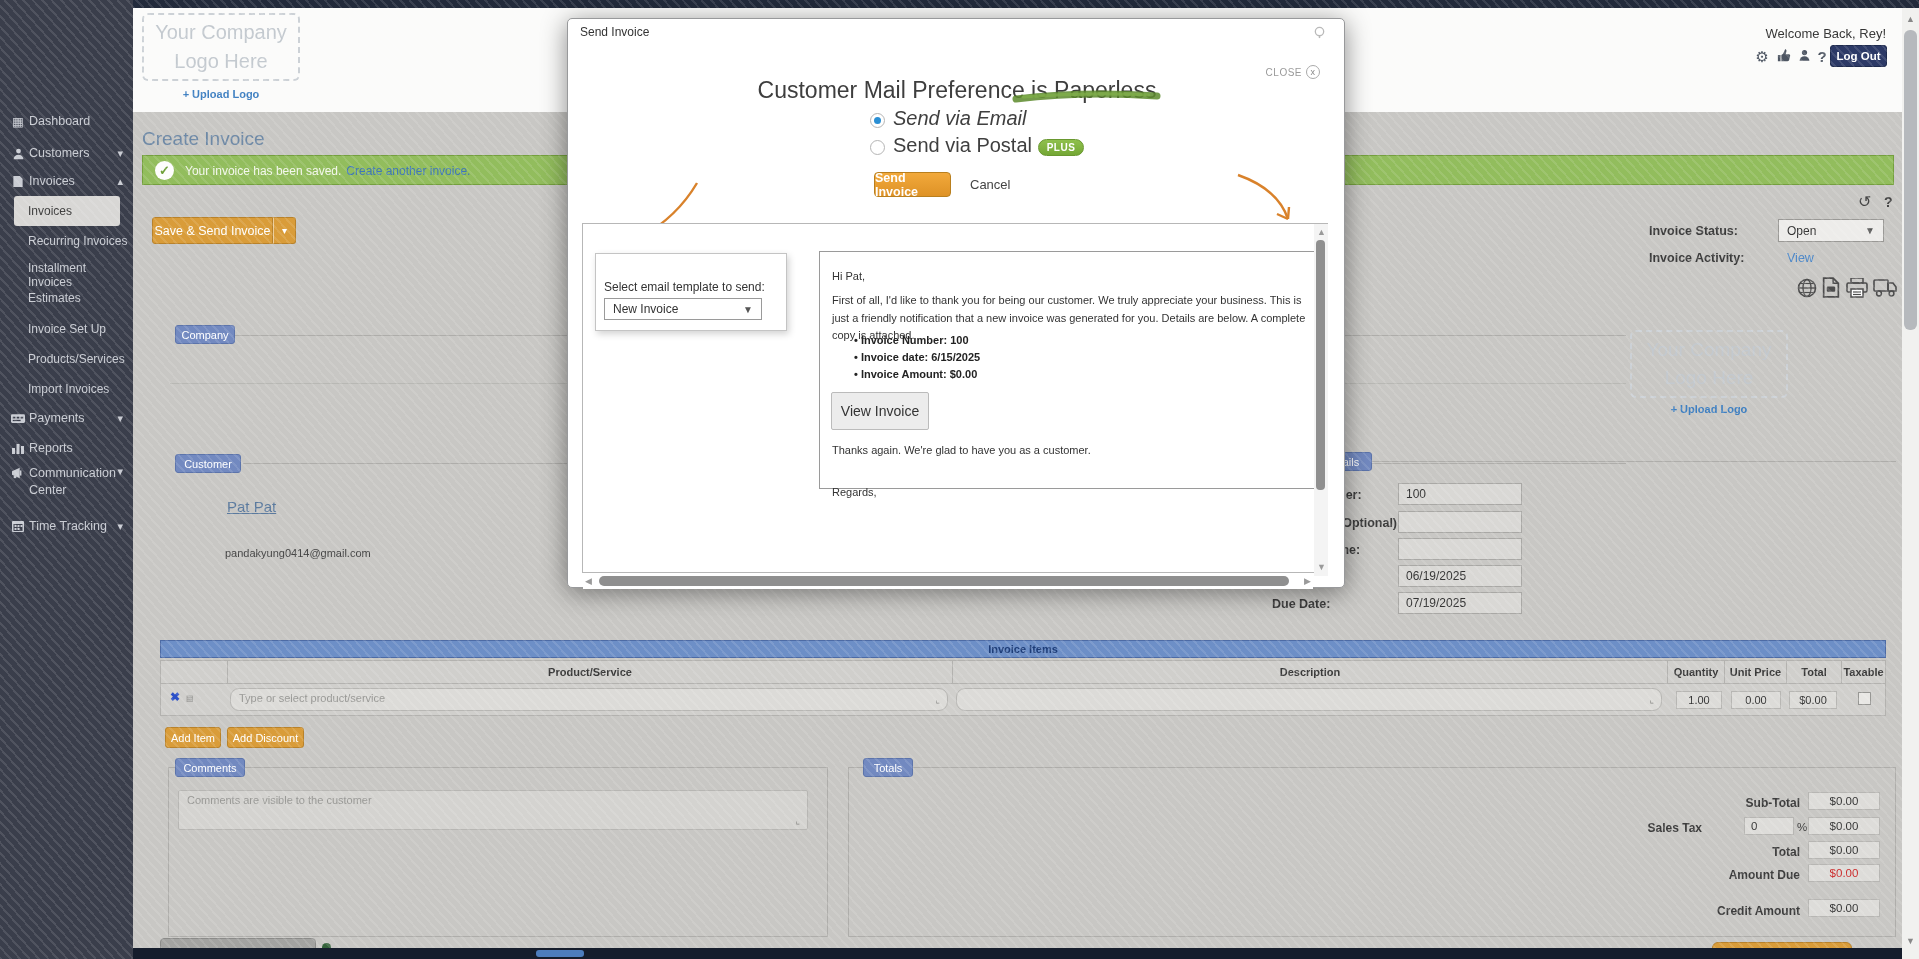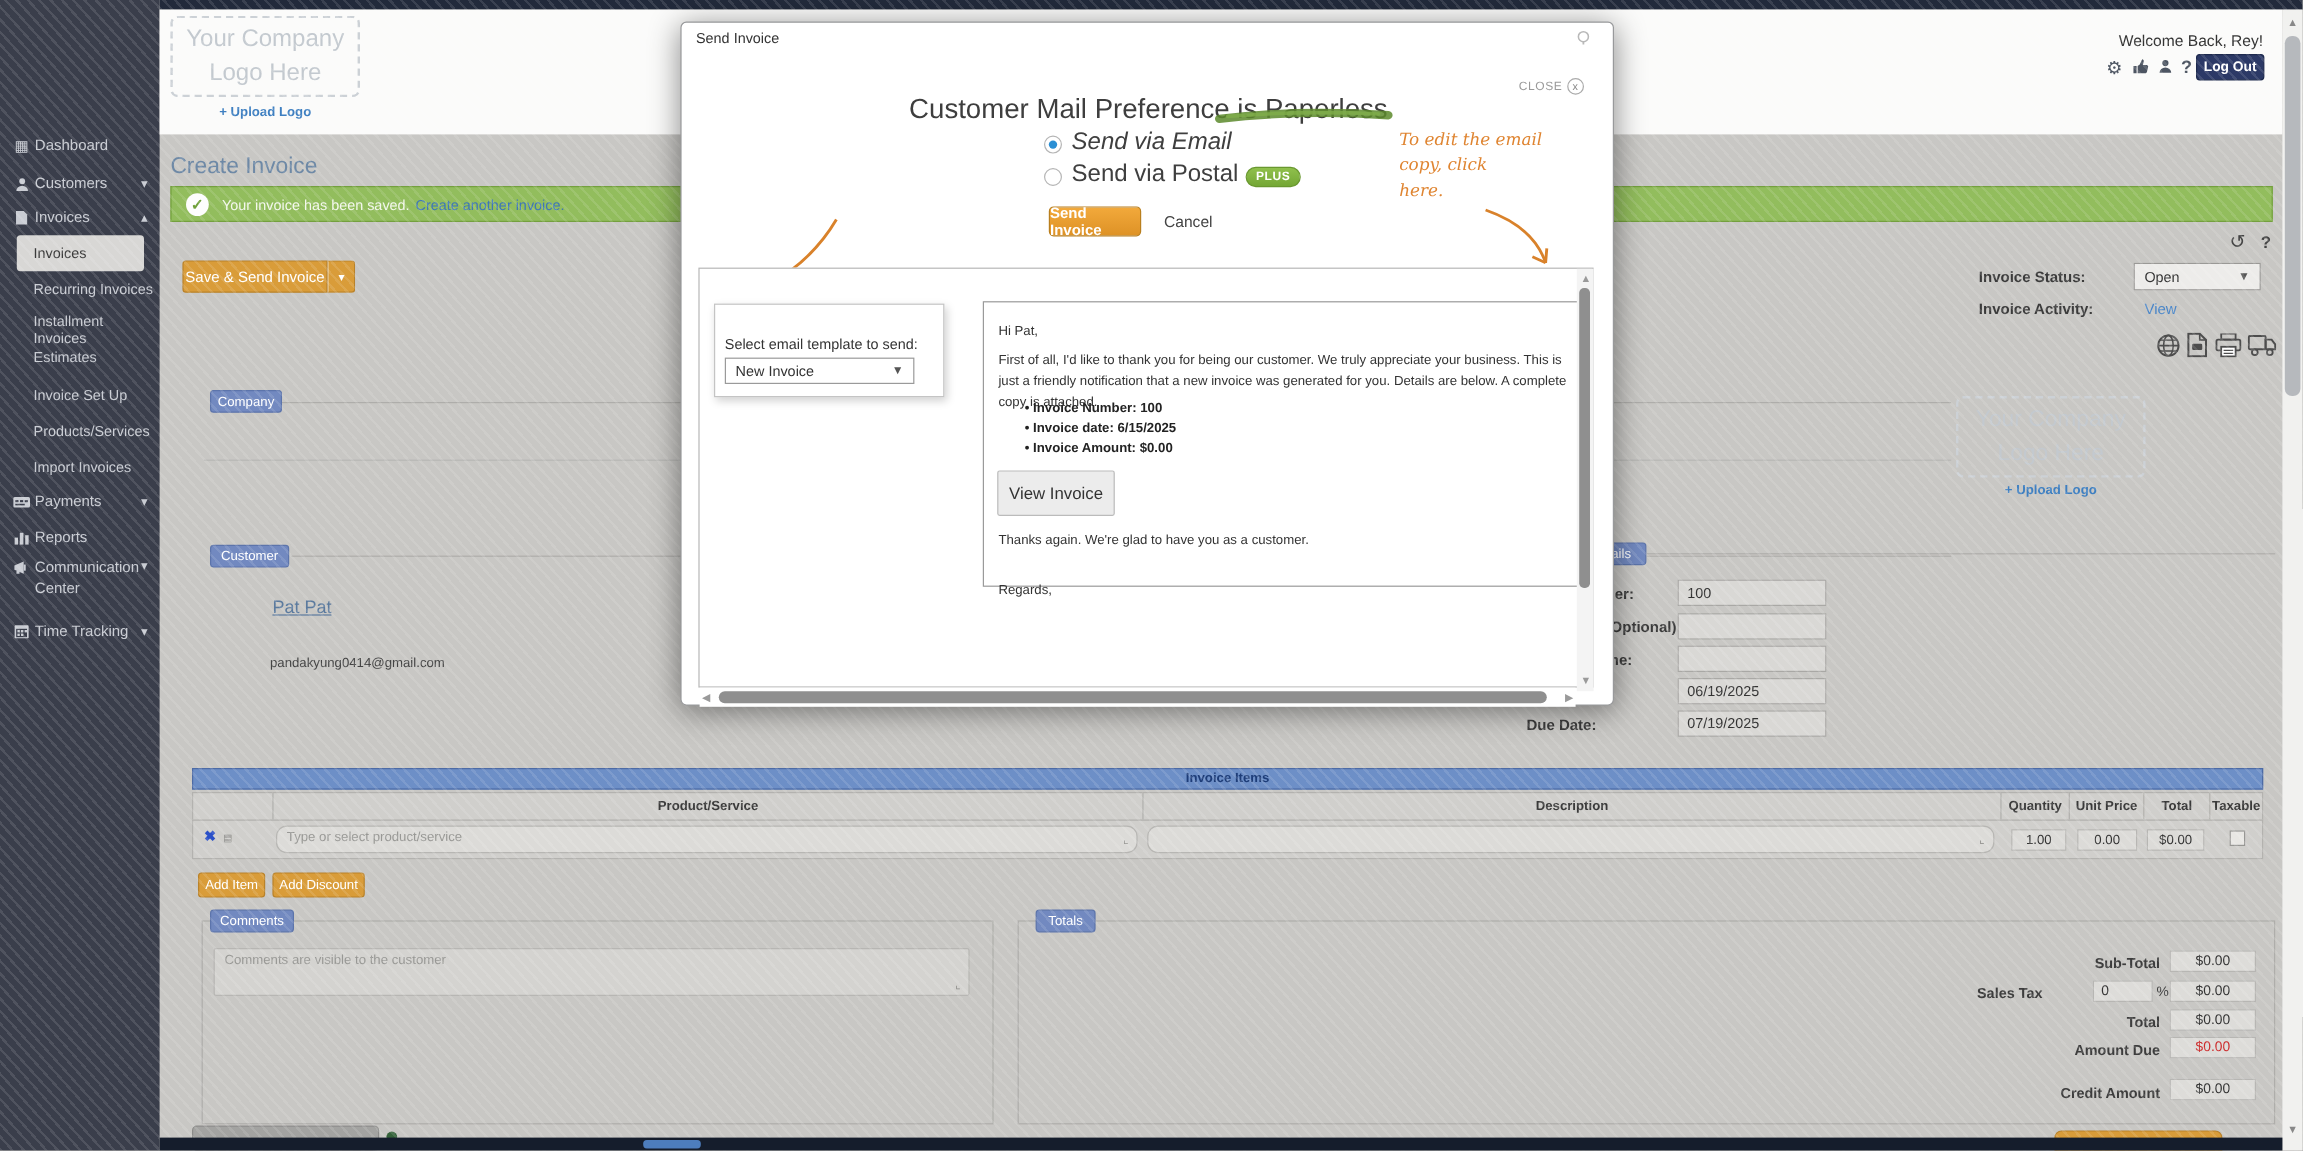--- a/index.html
+++ b/index.html
@@ -431,25 +431,20 @@
     <svg class="a" style="left:443px;top:70px;" width="150" height="16" viewBox="0 0 150 16">
       <path d="M5,10 Q72,2 146,7" stroke="#5c8a2c" stroke-width="7" fill="none" stroke-linecap="round" opacity=".85"></path>
       <path d="M12,8 Q75,3 138,6" stroke="#7fae4a" stroke-width="3" fill="none" stroke-linecap="round" opacity=".8"></path>
     </svg>
 
     <svg class="a" style="left:51px;top:160px;" width="100" height="70" viewBox="0 0 100 70">
       <path d="M78,4 Q58,38 22,58" stroke="#d9822b" stroke-width="2.4" fill="none"></path>
       <path d="M22,58 l12,-3 M22,58 l4,-11" stroke="#d9822b" stroke-width="2.4" fill="none"></path>
     </svg>
 
-    <div class="note a" style="left:598px;top:88px;width:120px;">
-      <span>To edit the email</span><br>
-      <span>copy, click</span><br>
-      <span>here.</span>
-    </div>
     <svg class="a" style="left:662px;top:152px;" width="80" height="58" viewBox="0 0 80 58">
       <path d="M8,4 Q48,18 58,48" stroke="#d9822b" stroke-width="2.4" fill="none"></path>
       <path d="M58,48 l-11,-5 M58,48 l1,-12" stroke="#d9822b" stroke-width="2.4" fill="none"></path>
     </svg>
 
     <div class="rcirc a" style="left:302px;top:94px;">
         <span class="rdot"></span>
       </div>
     <div class="bigradio a" style="left:325px;top:88px;font-style:italic;">Send via Email</div>
     <div class="rcirc a" style="left:302px;top:121px;"></div>

